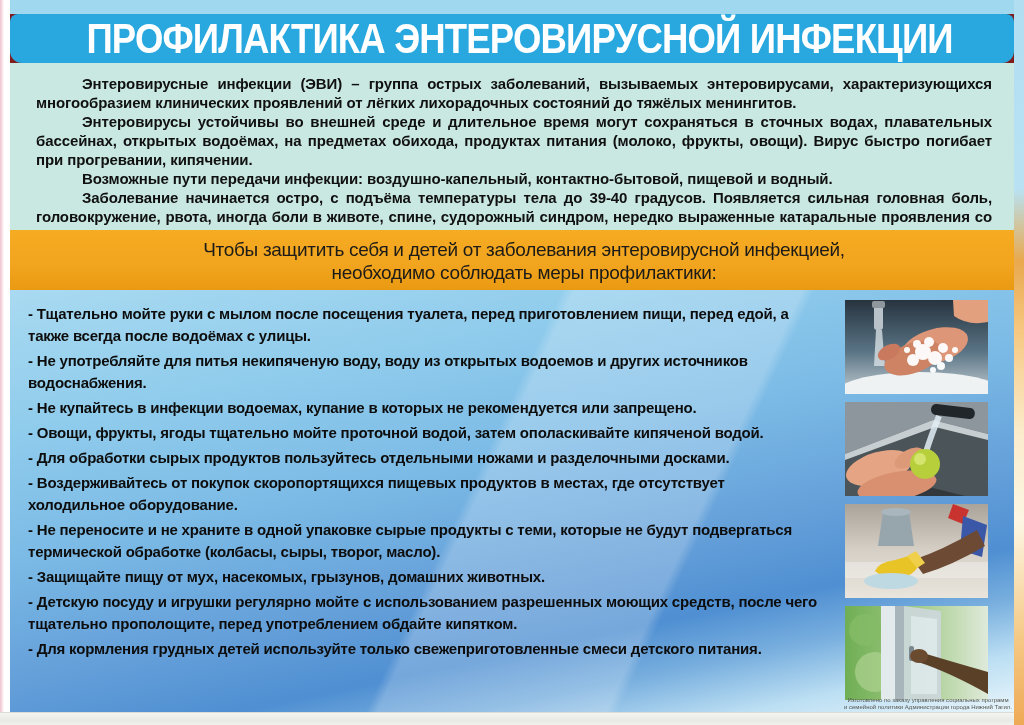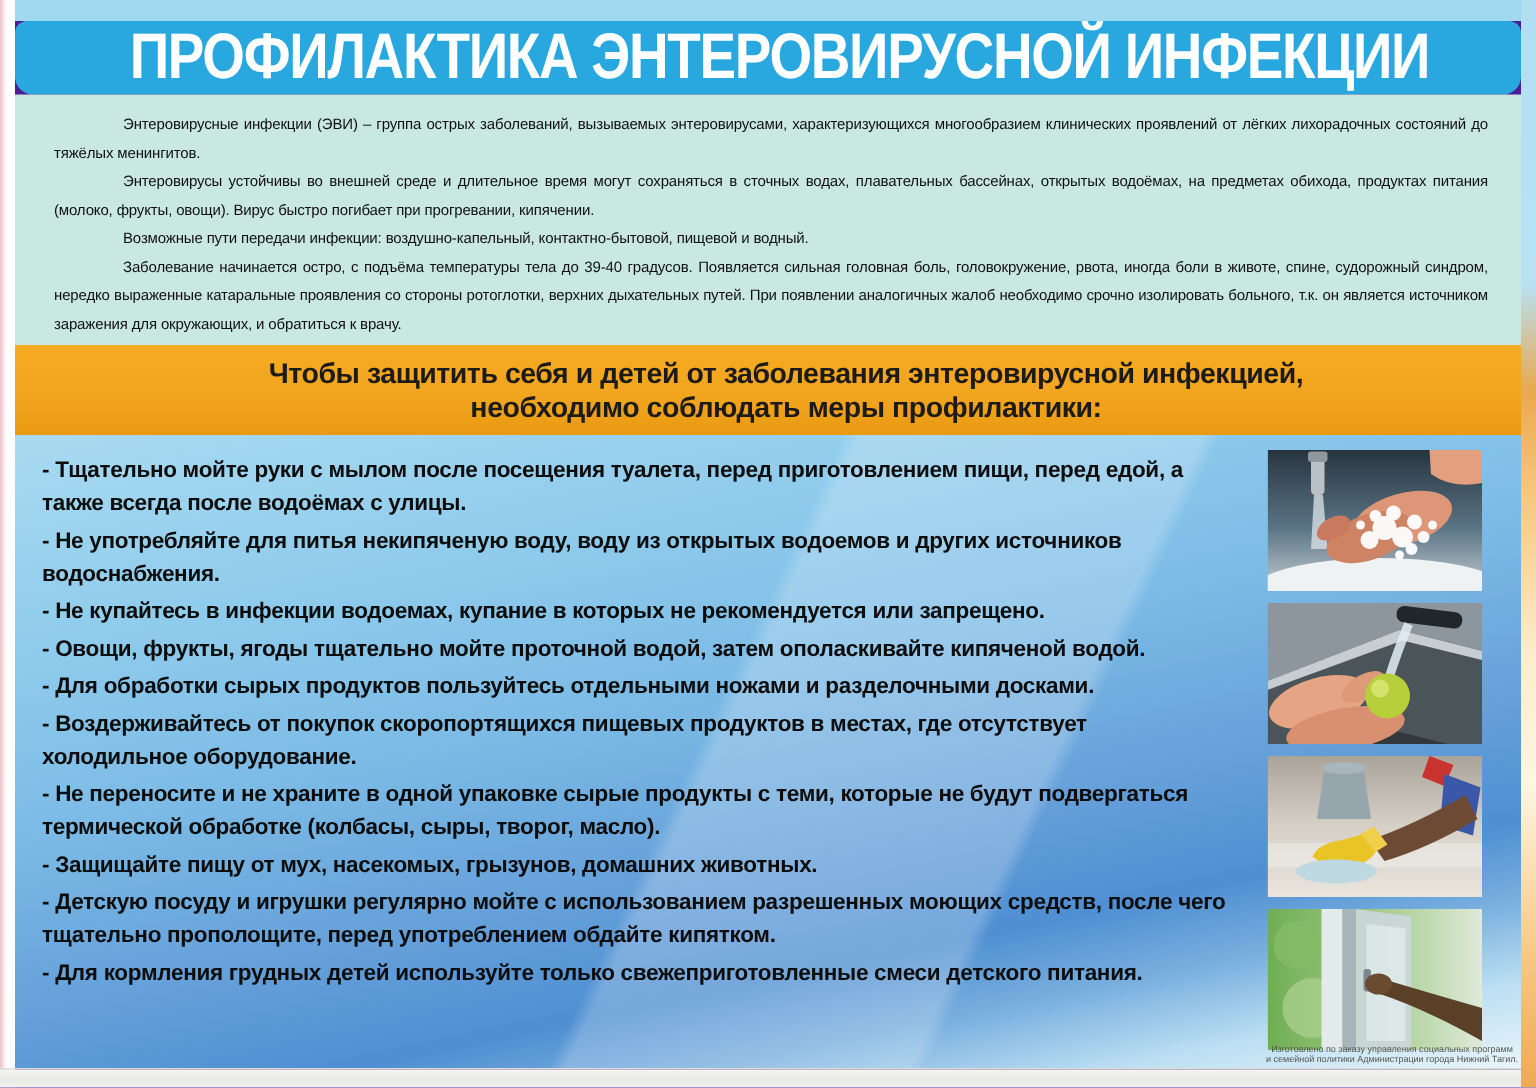--- a/index.html
+++ b/index.html
@@ -1,17 +1,17 @@
 <!DOCTYPE html>
 <html lang="ru"><head>
 <meta charset="utf-8">
 <style>
   html,body{margin:0;padding:0;}
   body{font-family:"Liberation Sans",sans-serif;background:#ffffff;}
-  .poster{position:relative;width:1024px;height:725px;background:#4c1d95;overflow:hidden;}
+  .poster{position:relative;width:1024px;height:725px;background:#7f1d1d;overflow:hidden;}
 
   
   .edge-left{position:absolute;left:0;top:0;width:10px;height:725px;
     background:linear-gradient(90deg,#f0c3cd 0px,#f6dde2 2px,#ffffff 4px);}
   .edge-right{position:absolute;left:1014px;top:0;width:10px;height:725px;
     background:linear-gradient(180deg,#b2def2 0%,#b8e2f4 26%,#e9a94e 36%,#f6c983 46%,#fbedcd 60%,#fcf6e3 72%,#f5c985 88%,#eea955 100%);}
   .top-strip{position:absolute;left:10px;top:0;width:1004px;height:14px;background:#a0d9ef;}
   .bottom-strip{position:absolute;left:0;top:712px;width:1024px;height:13px;
     background:linear-gradient(180deg,#f4f4f1 0%,#e9e9e5 55%,#f2f2ef 100%);border-top:1px solid #dcdcd6;}
 
@@ -19,27 +19,27 @@
   .title-bar{position:absolute;left:10px;top:14px;width:1004px;height:49px;
     background:linear-gradient(180deg,#33adе2 0%,#29a8e0 40%,#259fd8 100%);
     background-color:#29a8e0;border-radius:8px 8px 12px 12px;text-align:center;overflow:hidden;}
   .title-text{display:inline-block;white-space:nowrap;color:#ffffff;font-weight:bold;
     font-size:43px;line-height:49px;letter-spacing:-1px;transform:scaleX(.85);transform-origin:center;}
 
   
   .intro{position:absolute;left:10px;top:63px;width:1004px;height:167px;background:#c9e8e2;
     box-sizing:border-box;padding:11px 22px 0 26px;overflow:hidden;}
   .intro p{margin:0;text-indent:46px;text-align:justify;color:#101010;
-    font-size:10px;font-weight:400;line-height:19px;letter-spacing:-0.1px;}
+    font-size:15px;font-weight:700;line-height:19px;letter-spacing:-0.1px;}
 
   
   .banner{position:absolute;left:10px;top:230px;width:1004px;height:60px;
     background:linear-gradient(180deg,#f5ab22 0%,#f2a51f 55%,#ea9a12 100%);
     text-align:center;box-sizing:border-box;padding-top:8px;}
-  .banner .line{color:#1c1b18;font-size:19px;font-weight:bold;line-height:23px;letter-spacing:-0.3px;padding-left:24px;}
+  .banner .line{color:#1c1b18;font-size:19px;font-weight:normal;line-height:23px;letter-spacing:-0.3px;padding-left:24px;}
 
   
   .main{position:absolute;left:10px;top:290px;width:1004px;height:422px;overflow:hidden;
     background:
       linear-gradient(115deg,rgba(255,255,255,0) 46%,rgba(255,255,255,.22) 47%,rgba(255,255,255,.22) 66%,rgba(255,255,255,0) 67%),
       linear-gradient(168deg,#a9daf1 0%,#90ccec 22%,#7cbbe6 42%,#649fd9 62%,#4f8fd2 74%,#77aede 82%,#bcdff3 91%,#e9f5fb 100%);}
   .measures{position:absolute;left:18px;top:13px;width:792px;}
   .measure{color:#0d0d0d;font-size:15px;font-weight:700;line-height:22px;
     letter-spacing:-0.2px;margin-bottom:3px;}
 

